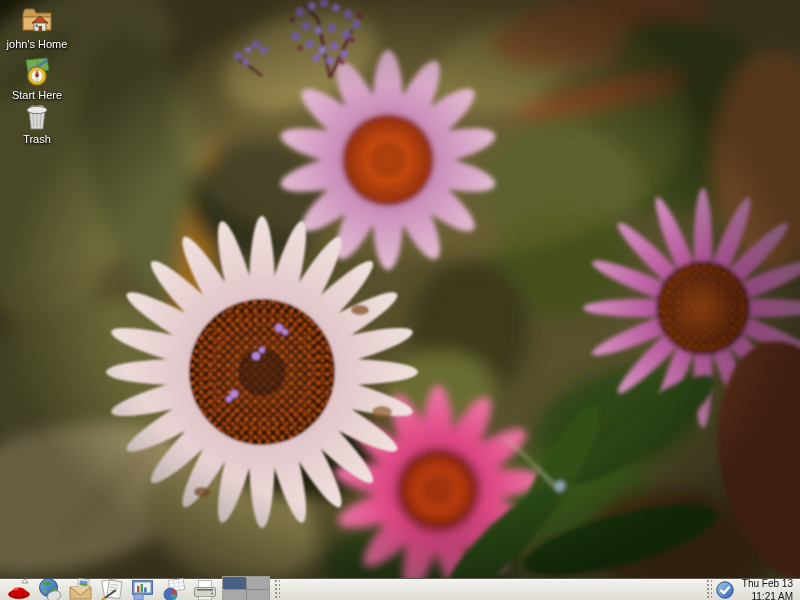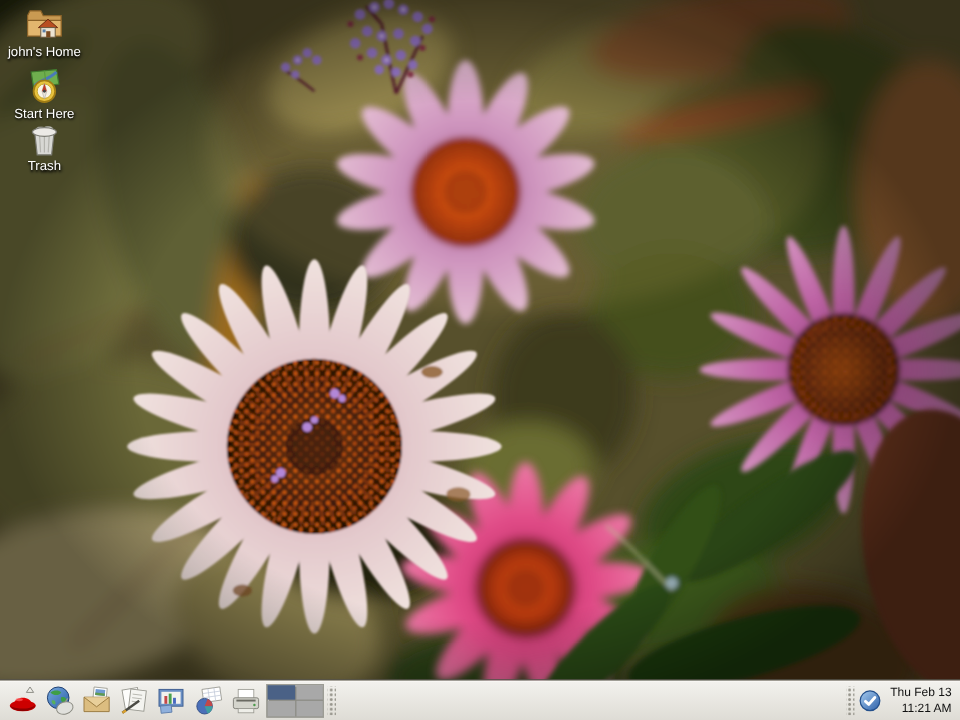--- a/index.html
+++ b/index.html
@@ -3,21 +3,21 @@
 <meta charset="utf-8">
 <style>
   html,body{margin:0;padding:0;background:#222;}
   #stage{position:relative;width:800px;height:600px;overflow:hidden;
          font-family:"Liberation Sans",sans-serif;user-select:none;}
   #wallpaper{position:absolute;left:0;top:0;}
   .desk-icon{position:absolute;width:74px;display:flex;flex-direction:column;
              align-items:center;gap:2px;cursor:pointer;}
   .dlabel{font-size:11px;color:#fff;text-align:right;line-height:1.15;
           text-shadow:0 1px 2px rgba(0,0,0,.95),1px 1px 3px rgba(0,0,0,.85);}
-  #panel{position:absolute;left:0;bottom:0;width:800px;height:34px;box-sizing:border-box;
+  #panel{position:absolute;left:0;bottom:0;width:800px;height:22px;box-sizing:border-box;
          background:linear-gradient(#f3f2ee,#dedcd5);
          border-top:1px solid #55534a;box-shadow:inset 0 1px 0 #fdfcfa;
          display:flex;align-items:center;padding:0 5px;gap:3px;}
   .launch{width:28px;height:28px;border:none;background:transparent;padding:1px;
           display:flex;align-items:center;justify-content:center;cursor:pointer;border-radius:2px;}
   .ws{width:46px;height:26px;display:grid;grid-template-columns:1fr 1fr;grid-template-rows:1fr 1fr;
       gap:1px;background:#8a8a82;border:1px solid #9c9c94;cursor:pointer;
       box-shadow:inset 1px 1px 0 rgba(255,255,255,.55);}
   .ws .cell{background:#a8a8a8;}
   .ws .cell.active{background:#4a6186;}

